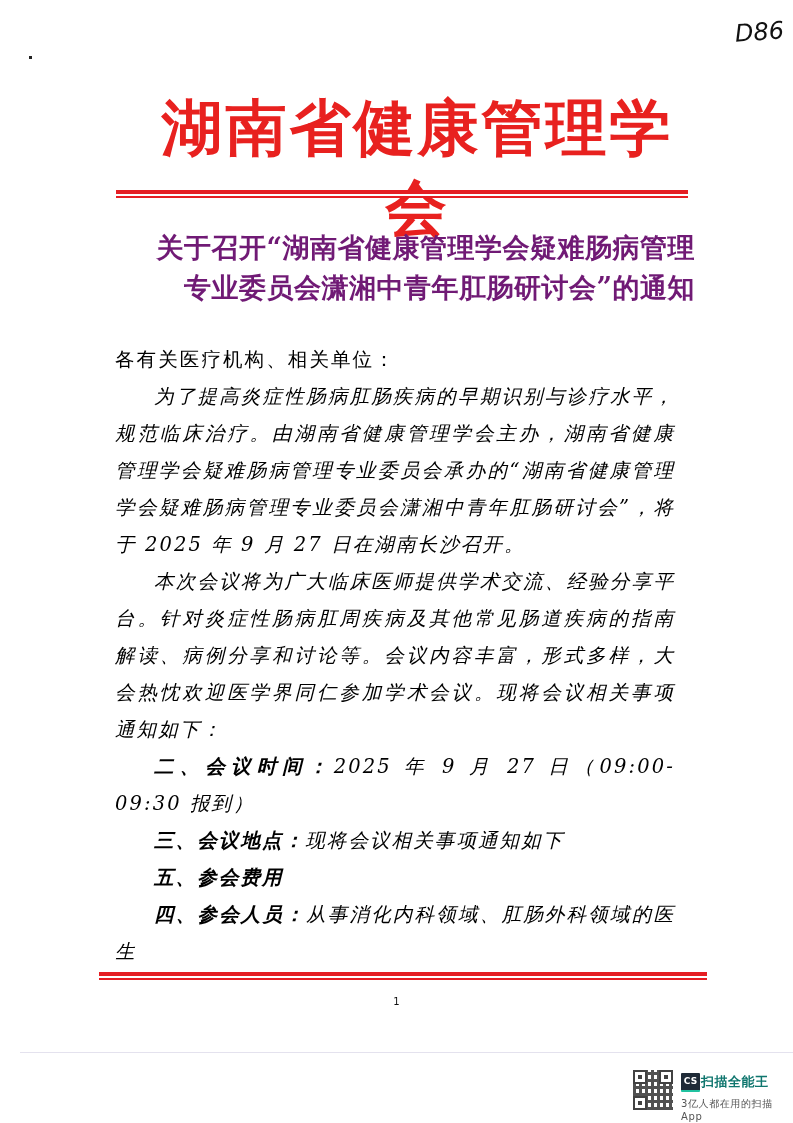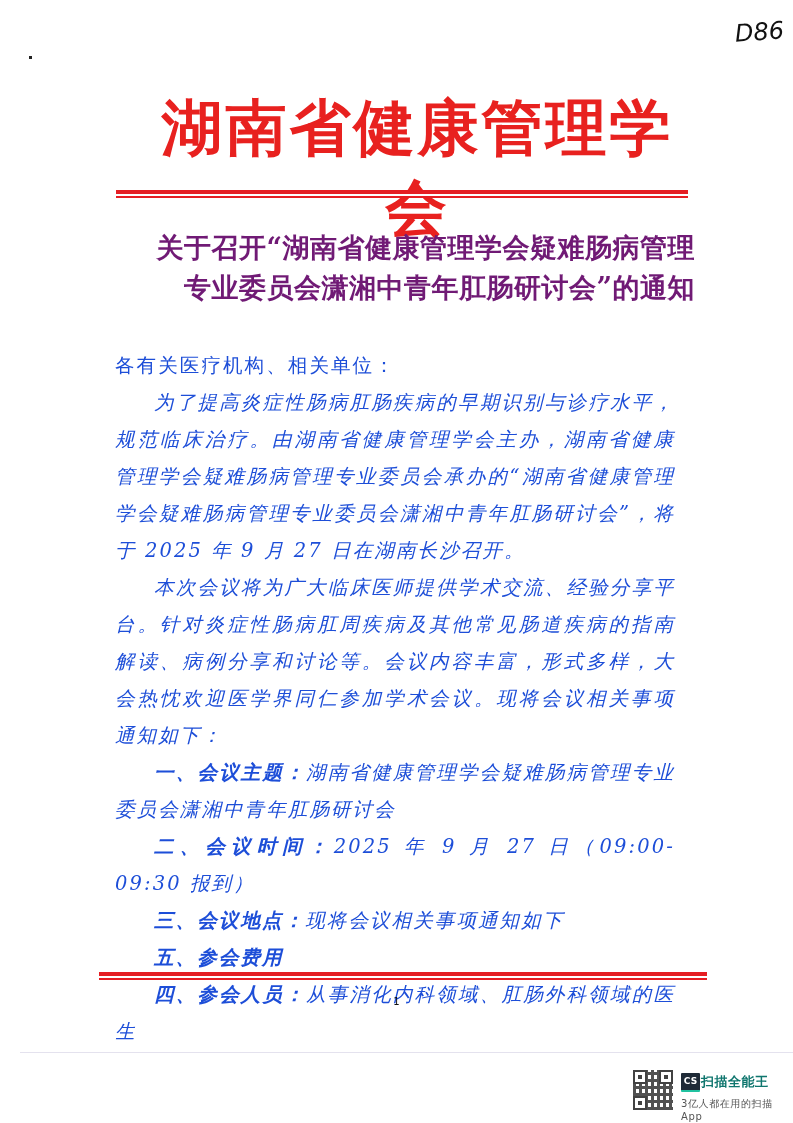--- a/index.html
+++ b/index.html
@@ -28,23 +28,22 @@
     .double-rule .thin { height: 2px; background: #e51e23; }
     .rule-top { top: 190px; }
     .rule-bottom { top: 972px; left: 99px; width: 608px; }
     .notice-title {
       position: absolute; left: 105px; top: 228px; width: 590px;
       text-align: right; font-size: 27px; font-weight: bold;
       line-height: 40px; color: #701a75; letter-spacing: 0.5px;
     }
     .body-text {
       position: absolute; left: 115px; top: 341px; width: 560px;
-      font-size: 19.5px; line-height: 37px; color: #1d4ed8;
+      font-size: 19.5px; line-height: 37px; color: #000000;
       letter-spacing: 2.1px;
-      margin-top: 6px;
     }
     .body-text p { margin: 0; text-align: justify; }
     .indent { text-indent: 2em; font-style: italic; }
     .item-label { font-weight: bold; font-family: "DejaVu Sans", sans-serif; }
     .page-num {
       position: absolute; left: 0; width: 793px; top: 996px;
       text-align: center; font-size: 10px; color: #111;
       font-family: "DejaVu Sans", sans-serif;
     }
     .scan-edge {
@@ -94,23 +93,20 @@
   <div>关于召开“湖南省健康管理学会疑难肠病管理</div>
   <div>专业委员会潇湘中青年肛肠研讨会”的通知</div>
 </div>
 
 <div class="body-text">
   <p>各有关医疗机构、相关单位：</p>
   <p class="indent">为了提高炎症性肠病肛肠疾病的早期识别与诊疗水平，规范临床治疗。由湖南省健康管理学会主办，湖南省健康管理学会疑难肠病管理专业委员会承办的“湖南省健康管理学会疑难肠病管理专业委员会潇湘中青年肛肠研讨会”，将于 2025 年 9 月 27 日在湖南长沙召开。</p>
   <p class="indent">本次会议将为广大临床医师提供学术交流、经验分享平台。针对炎症性肠病肛周疾病及其他常见肠道疾病的指南解读、病例分享和讨论等。会议内容丰富，形式多样，大会热忱欢迎医学界同仁参加学术会议。现将会议相关事项通知如下：</p>
 
   <p class="indent">
-    <span class="item-label">一、会议主题：</span><span>湖南省健康管理学会疑难肠病管理专业委员会潇湘中青年肛肠研讨会</span>
-  </p>
-  <p class="indent">
     <span class="item-label">二、会议时间：</span><span>2025 年 9 月 27 日（09:00-09:30 报到）</span>
   </p>
   <p class="indent">
     <span class="item-label">三、会议地点：</span><span>现将会议相关事项通知如下</span>
   </p>
   <p class="indent">
     <span class="item-label">五、参会费用</span>
   </p>
   <p class="indent">
     <span class="item-label">四、参会人员：</span><span>从事消化内科领域、肛肠外科领域的医生</span>

